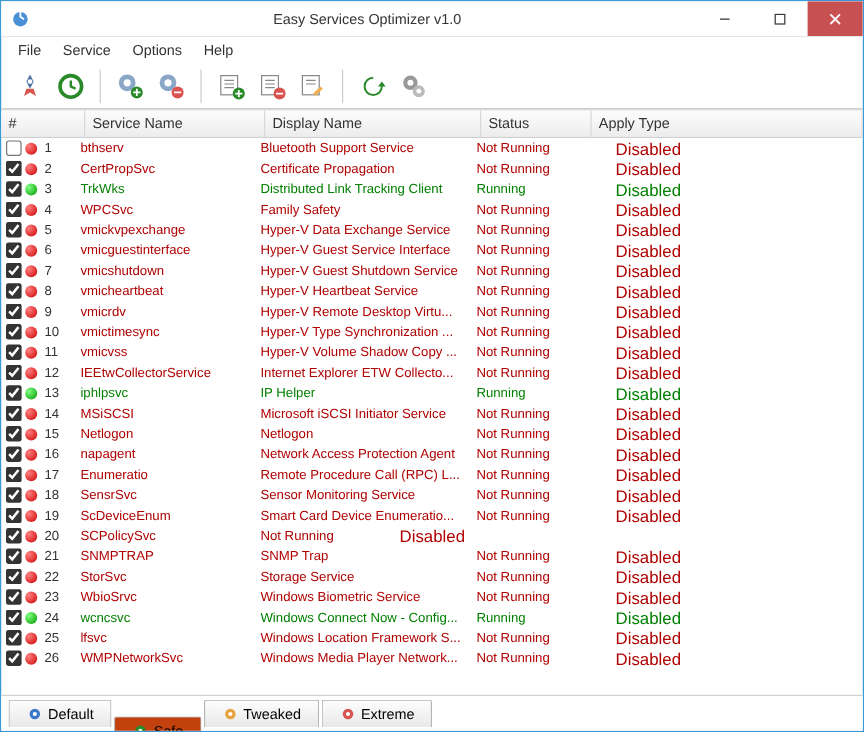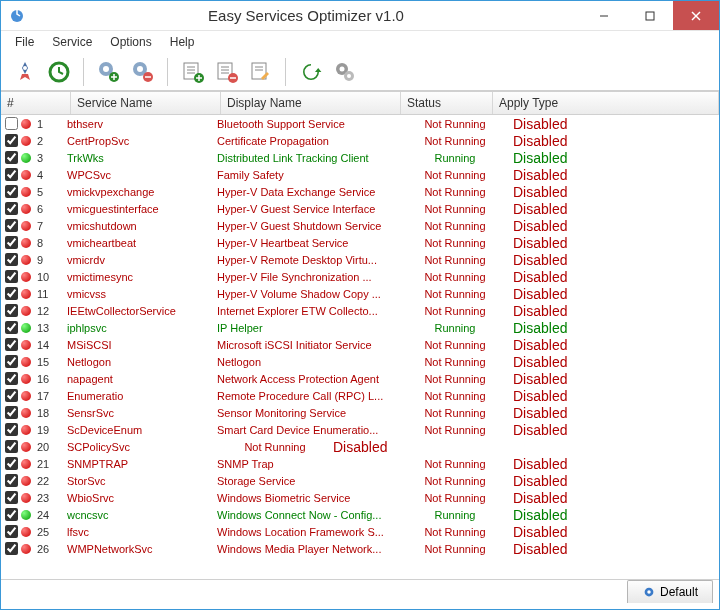--- a/index.html
+++ b/index.html
@@ -1,19 +1,19 @@
 <!DOCTYPE html>
 <html><head>
 <meta charset="utf-8">
 <style>
 * { margin: 0; padding: 0; box-sizing: border-box; }
 body { font-family: "Segoe UI", Tahoma, sans-serif; font-size: 12px; background: #fff; width: 720px; height: 610px; overflow: hidden; border: 1px solid #3a98d8; display: flex; flex-direction: column; }
 .titlebar { height: 30px; background: #fff; display: flex; align-items: center; padding: 0 0 0 8px; border-bottom: 1px solid #e5e5e5; }
 .titlebar .app-icon { width: 16px; height: 16px; margin-right: 6px; }
-.titlebar .title { flex: 1; text-align: center; font-size: 15px; color: #333; }
+.titlebar .title { flex: 1; text-align: center; font-size: 12px; color: #333; }
 .winbtns { display: flex; height: 100%; }
 .winbtn { width: 46px; height: 100%; display: flex; align-items: center; justify-content: center; cursor: pointer; }
 .winbtn.close { background: #c75050; color: #fff; }
 .menubar { height: 22px; display: flex; align-items: center; padding: 0 6px; gap: 2px; }
 .menubar span { padding: 2px 8px; cursor: pointer; color: #333; }
 .toolbar { height: 38px; display: flex; align-items: center; padding: 2px 10px; gap: 6px; border-bottom: 1px solid #d0d0d0; }
 .tbicon { width: 28px; height: 28px; cursor: pointer; display: flex; align-items: center; justify-content: center; }
 .tbsep { width: 2px; height: 28px; border-left: 1px solid #ccc; border-right: 1px solid #fff; margin: 0 4px; }
 .grid { flex: 1; overflow-y: auto; border-top: 1px solid #d0d0d0; }
 .grid-header { display: flex; background: linear-gradient(#fdfdfd,#ececec); border-bottom: 1px solid #d0d0d0; position: sticky; top: 0; }
@@ -24,25 +24,25 @@
 .col-stat { width: 92px; }
 .col-apply { flex: 1; }
 .row { display: flex; align-items: center; height: 17px; padding: 0 0 0 4px; }
 .row .chk { width: 13px; height: 13px; margin-right: 3px; }
 .row .dot { width: 10px; height: 10px; border-radius: 50%; margin-right: 6px; flex-shrink: 0; }
 .dot.red { background: radial-gradient(circle at 30% 30%, #ff8080, #cc0000); }
 .dot.green { background: radial-gradient(circle at 30% 30%, #80ff80, #009900); }
 .row .num { width: 30px; color: #333; font-size: 11px; }
 .row .svc { width: 150px; font-size: 11px; white-space: nowrap; overflow: hidden; text-overflow: ellipsis; }
 .row .disp { width: 180px; font-size: 11px; white-space: nowrap; overflow: hidden; text-overflow: ellipsis; }
-.row .stat { width: 116px; font-size: 11px; text-align: center; }
+.row .stat { width: 116px; font-size: 11px; }
 .row .apply { flex: 1; font-size: 14px; }
 .row.nr { color: #b00000; }
 .row.run { color: #008000; }
-.tabs { height: 30px; display: flex; align-items: flex-end; padding: 0 6px; border-top: 1px solid #d0d0d0; background: #fff; gap: 2px; flex-direction: column; }
+.tabs { height: 30px; display: flex; align-items: center; padding: 0 6px; border-top: 1px solid #d0d0d0; background: #fff; gap: 2px; }
 .tab { display: flex; align-items: center; gap: 4px; padding: 4px 14px; border: 1px solid #b5b5b5; border-bottom: none; background: linear-gradient(#fdfdfd,#e8e8e8); cursor: pointer; font-size: 12px; border-radius: 2px 2px 0 0; }
 .tab.active { background: #c2410c; font-weight: normal; position: relative; top: 14px; }
 .gear-svg { width: 14px; height: 14px; }
 input[type=checkbox] { accent-color: #333; }
 </style>
 </head>
 <body>
 
 <div class="titlebar">
   <svg class="app-icon" viewBox="0 0 16 16">
@@ -241,21 +241,21 @@
         <span class="svc">vmicrdv</span>
         <span class="disp">Hyper-V Remote Desktop Virtu...</span>
         <span class="stat">Not Running</span>
         <span class="apply">Disabled</span>
       </div>
       <div class="row nr">
         <input type="checkbox" class="chk" checked="" style="">
         <span class="dot red"></span>
         <span class="num">10</span>
         <span class="svc">vmictimesync</span>
-        <span class="disp">Hyper-V File Synchronization ...</span>
+        <span class="disp">Hyper-V Type Synchronization ...</span>
         <span class="stat">Not Running</span>
         <span class="apply">Disabled</span>
       </div>
       <div class="row nr">
         <input type="checkbox" class="chk" checked="" style="">
         <span class="dot red"></span>
         <span class="num">11</span>
         <span class="svc">vmicvss</span>
         <span class="disp">Hyper-V Volume Shadow Copy ...</span>
         <span class="stat">Not Running</span>

